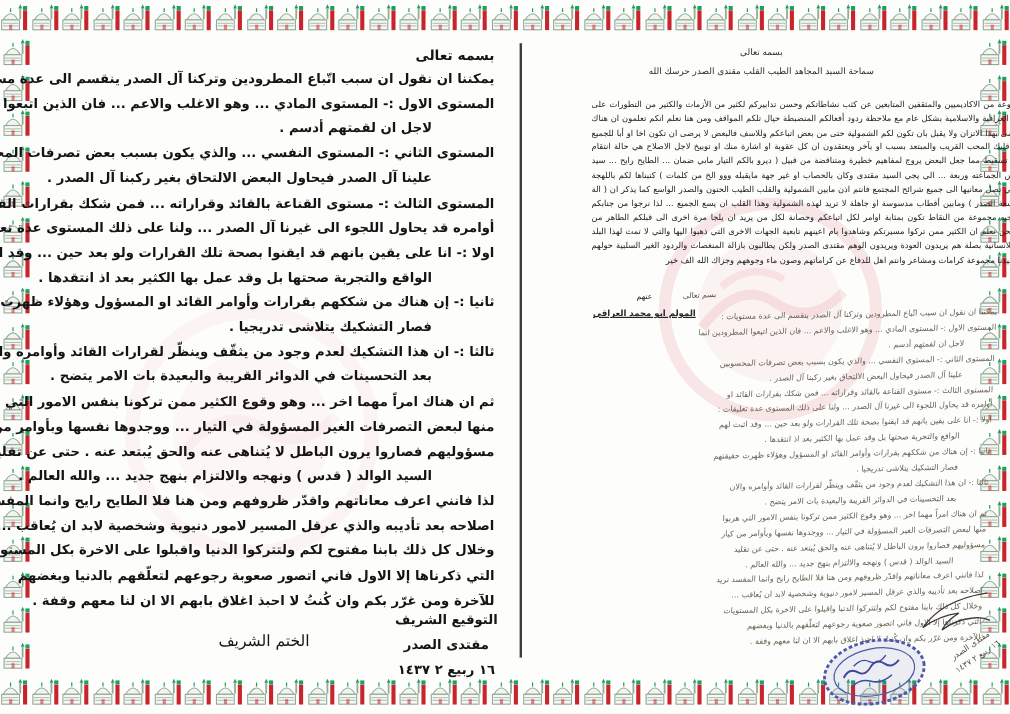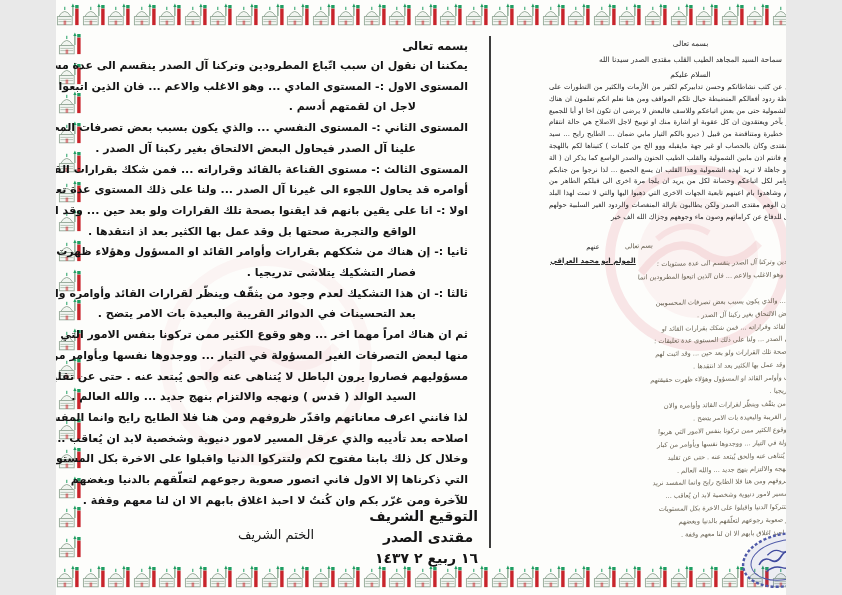--- a/index.html
+++ b/index.html
@@ -1,17 +1,17 @@
 <!DOCTYPE html>
 <html lang="ar"><head>
 <meta charset="utf-8">
 <style>
   html,body{margin:0;padding:0;background:#e9e9e9;}
   #page{
-    position:relative;width:730px;height:595px;background:#fdfdfb;
+    position:relative;width:842px;height:595px;background:#fdfdfb;
     font-family:"DejaVu Sans",sans-serif;overflow:hidden;margin:0 auto;
   }
   
   .b-row{position:absolute;display:flex;justify-content:space-between;align-items:center;}
   .b-col{position:absolute;display:flex;flex-direction:column;justify-content:space-between;align-items:center;}
   #border-top{left:0;top:2px;width:842px;height:28px;}
   #border-bottom{left:0;top:564px;width:842px;height:28px;}
   #border-left{left:2px;top:32px;width:24px;height:530px;}
   #border-right{left:816px;top:32px;width:24px;height:530px;}
 
@@ -19,21 +19,21 @@
   #response-pane{
     position:absolute;left:30px;top:36px;width:382px;direction:rtl;
     color:#141414;font-weight:bold;
   }
   #response-basmala{font-size:11.5px;line-height:20px;text-align:right;white-space:nowrap;}
   .rline{font-size:11px;line-height:20.7px;text-align:right;white-space:nowrap;}
   #response-lines .ind{padding-right:52px;}
   #left-watermark{position:absolute;left:100px;top:250px;pointer-events:none;}
 
   #signature-block{position:absolute;left:322px;top:506px;width:100px;text-align:center;direction:rtl;}
-  #signature-block div{font-size:14px;font-weight:bold;line-height:21px;color:#141414;white-space:nowrap;}
+  #signature-block div{font-size:11px;font-weight:bold;line-height:21px;color:#141414;white-space:nowrap;}
   #seal-label{position:absolute;left:182px;top:527px;font-size:13px;font-weight:normal;direction:rtl;color:#141414;white-space:nowrap;}
 
   
   #letter-pane{
     position:absolute;left:433px;top:36px;width:399px;height:512px;
     border-left:2px solid #3d3d3d;direction:rtl;color:#262626;
   }
   #letter-header{position:absolute;left:0;top:0;width:100%;text-align:center;}
   #letter-header div{font-size:7.4px;line-height:15.5px;color:#2a2a2a;}
   #letter-body{
@@ -1352,22 +1352,21 @@
       <svg width="195" height="195" viewBox="0 0 195 195">
         <circle cx="97" cy="97" r="88" fill="none" stroke="rgba(214,70,90,0.13)" stroke-width="10"></circle>
         <circle cx="97" cy="97" r="60" fill="rgba(214,70,90,0.055)"></circle>
         <path d="M40,112 q32,-42 62,-20 q30,19 56,-10" stroke="rgba(214,70,90,0.12)" stroke-width="8" fill="none"></path>
         <path d="M56,78 q26,-22 52,-6" stroke="rgba(214,70,90,0.10)" stroke-width="6" fill="none"></path>
       </svg>
     </div>
 
     <div id="letter-header">
       <div>بسمه تعالى</div>
-      <div>سماحة السيد المجاهد الطيب القلب مقتدى الصدر سيدنا الله</div>
-      <div>السلام عليكم</div>
+      <div>سماحة السيد المجاهد الطيب القلب مقتدى الصدر حرسك الله</div>
     </div>
 
     <div id="letter-body">نحن مجموعة من الاكاديميين والمثقفين المتابعين عن كثب نشاطاتكم وحسن تدابيركم لكثير من الأزمات والكثير من التطورات على الساحتين العراقية والاسلامية بشكل عام مع ملاحظة ردود أفعالكم المنضبطة حيال تلكم المواقف ومن هنا نعلم انكم تعلمون ان هناك من لا يرضى بهذا الاتزان ولا يقبل بان تكون لكم الشمولية حتى من بعض اتباعكم وللاسف فالبعض لا يرضى ان تكون اخا او أبا للجميع وان يسع قلبك المحب القريب والمبتعد بسبب او بآخر ويعتقدون ان كل عقوبة او اشارة منك او توبيخ لاجل الاصلاح هي حالة انتقام وتشهير و تسقيط مما جعل البعض يروج لمفاهيم خطيرة ومتناقضة من قبيل ( ديرو بالكم التيار مابي ضمان ... الطايح رايح ... سيد مقتدى بس الجماعته وربعة ... الي يجي السيد مقتدى وكان بالحصاب او غير جهة مايقبله ووو الخ من كلمات ) كتبناها لكم باللهجة الدارجة كي تصل معانيها الى جميع شرائح المجتمع فانتم اذن مابين الشمولية والقلب الطيب الحنون والصدر الواسع كما يذكر ان ( الة الرياسة سعة الصدر ) ومابين أقطاب مدسوسة او جاهلة لا تريد لهذه الشمولية وهذا القلب ان يسع الجميع ... لذا نرجوا من جنابكم العزيز توجيه مجموعة من النقاط تكون بمثابة اوامر لكل اتباعكم وحصانة لكل من يريد ان يلجا مرة اخرى الى قبلكم الطاهر من الاحفاد فنحن نعلم ان الكثير ممن تركوا مسيرتكم وشاهدوا بام اعينهم تابعية الجهات الاخرى التي ذهبوا اليها والتي لا تمت لهذا البلد الجريح وللانسانية بصلة هم يريدون العودة ويريدون الوهم مقتدى الصدر ولكن يطالبون بازالة المنغصات والردود الغير السلبية حولهم فالناس سيدنا مجموعة كرامات ومشاعر وانتم اهل للدفاع عن كراماتهم وصون ماء وجوههم وجزاك الله الف خير</div>
 
     <div id="letter-closing">
       <div class="onbehalf">عنهم</div>
       <div class="sender">المولم ابو محمد العراقي</div>
     </div>
 
     <div id="manuscript-basmala" class="hw">بسم تعالى</div>

